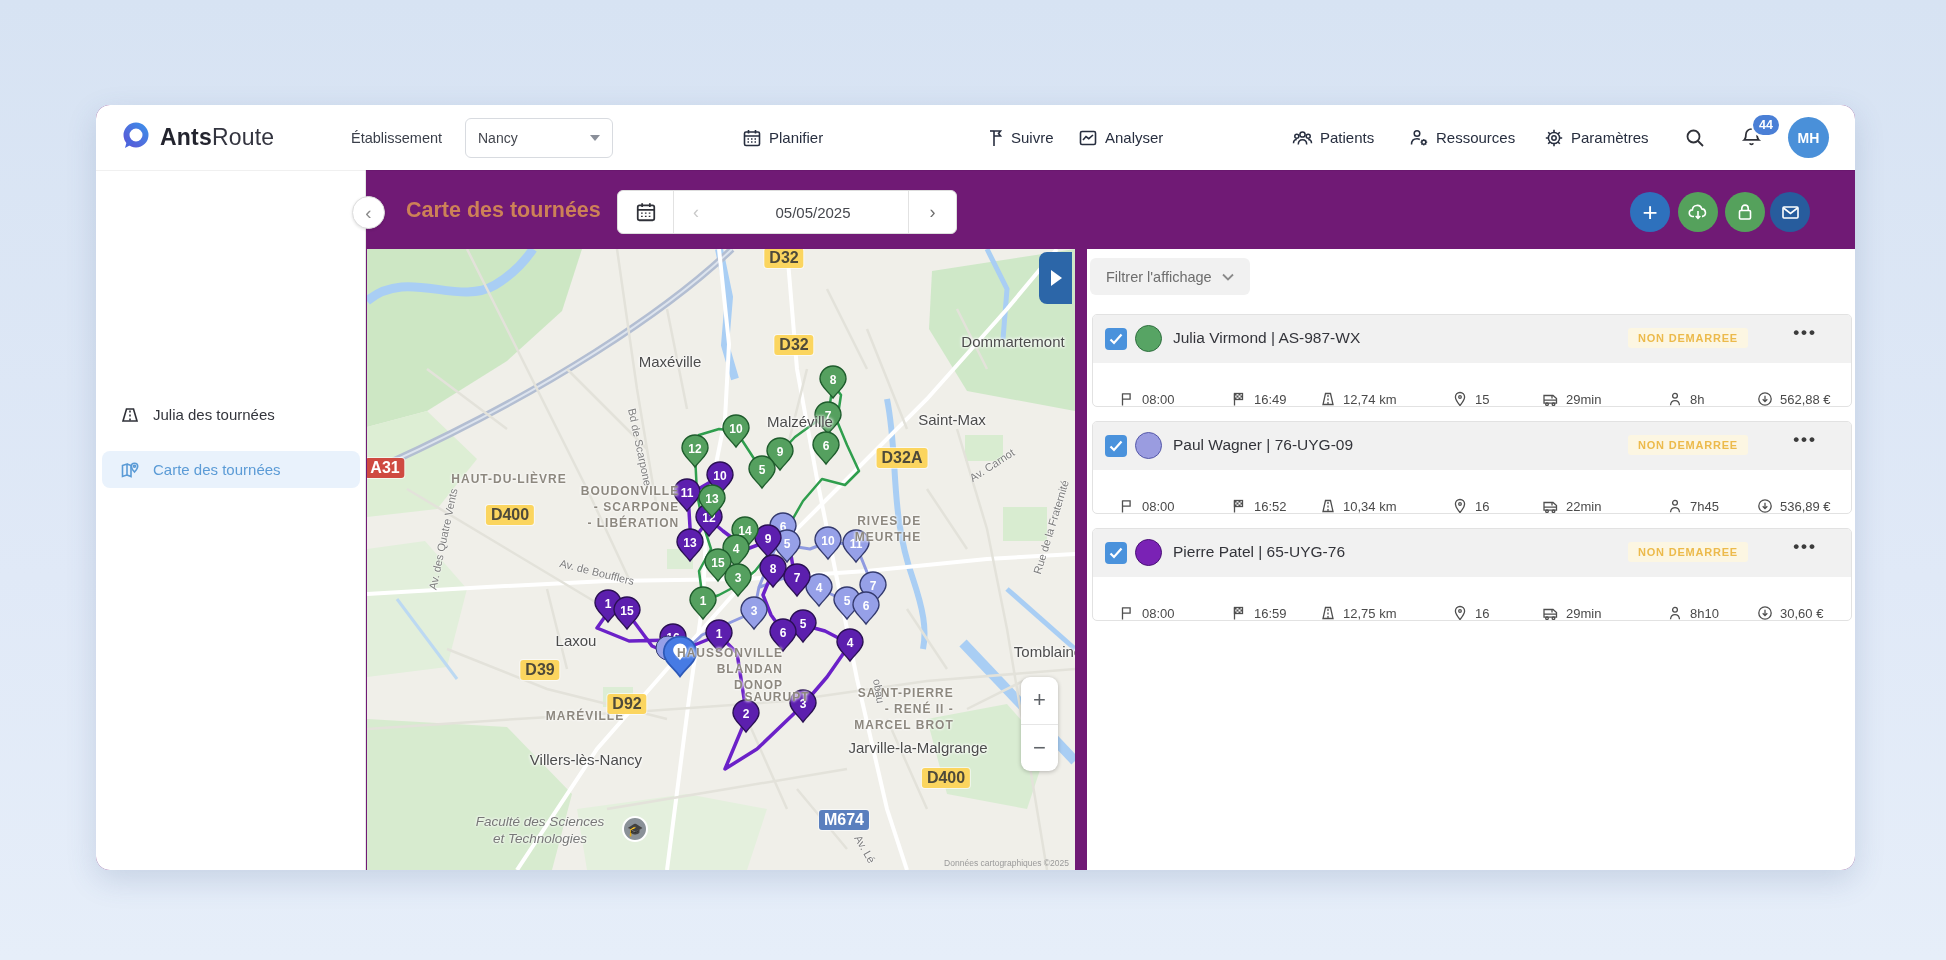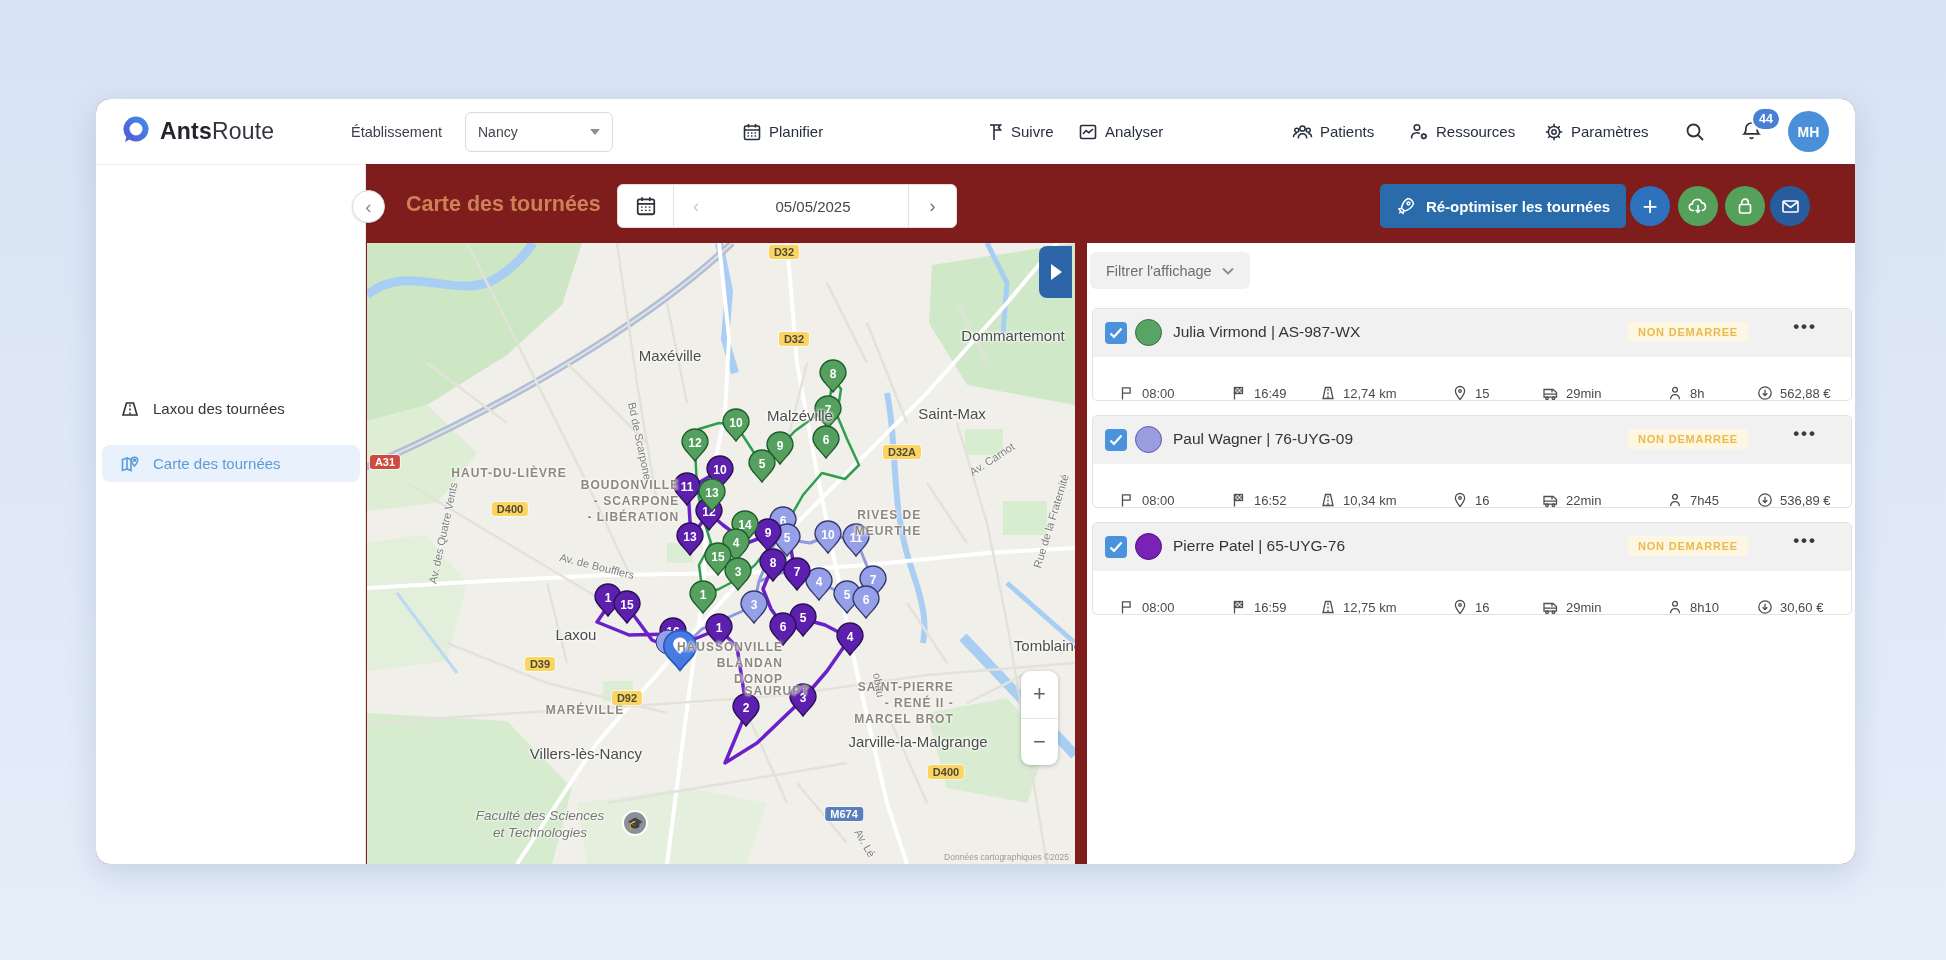--- a/index.html
+++ b/index.html
@@ -1,20 +1,20 @@
 <!DOCTYPE html>
 <html><head>
 <meta charset="utf-8">
 <style>
   * { margin:0; padding:0; box-sizing:border-box; }
   html,body { width:1946px; height:960px; font-family:"Liberation Sans", sans-serif; }
   body { background:linear-gradient(180deg,#d7e3f3 0%,#e0e9f7 60%,#e6eef9 100%); position:relative; overflow:hidden; }
 
-  .app-card { position:absolute; left:96px; top:99px; width:1759px; height:765px;
-    background:#7f1d1d; border-radius:14px; box-shadow:0 10px 30px rgba(60,90,140,.18); }
+  .app-card { position:absolute; left:96px; top:105px; width:1759px; height:765px;
+    background:#701a75; border-radius:14px; box-shadow:0 10px 30px rgba(60,90,140,.18); }
 
   
   .navbar { position:absolute; left:0; top:0; width:100%; height:65px; background:#fff;
     border-radius:14px 14px 0 0; box-shadow:0 1px 0 rgba(0,0,0,.06); z-index:30; }
   .navbar .abs { position:absolute; top:0; height:65px; display:flex; align-items:center; }
   .logo { left:24px; gap:8px; }
   .logo-text { font-size:23px; color:#23242e; letter-spacing:.2px; }
   .logo-text b { font-weight:700; } .logo-text span.lt { font-weight:400; color:#33343f; }
   .estab-label { left:255px; font-size:14.5px; color:#3a3f4a; }
   .estab-select { left:369px; top:13px; height:40px; width:148px; border:1px solid #d8dbe0; border-radius:6px;
@@ -69,21 +69,21 @@
   
   .map { position:absolute; left:1px; top:79px; width:708px; height:621px; background:#f0efe9; overflow:hidden; }
   .map svg.base { position:absolute; left:0; top:0; }
   .town { position:absolute; transform:translate(-50%,-50%); color:#4c4c4c; font-size:15px; font-weight:500;
     white-space:nowrap; text-shadow:0 0 3px #fff,0 0 3px #fff,0 0 4px #fff; }
   .district { position:absolute; transform:translate(-50%,-50%); color:#8d887f; font-size:12px; font-weight:700;
     letter-spacing:1px; text-align:right; white-space:pre-line; line-height:1.35;
     text-shadow:0 0 3px #fff,0 0 3px #fff; }
   .street { position:absolute; color:#7c7c7c; font-size:11px; white-space:nowrap;
     text-shadow:0 0 2px #fff,0 0 2px #fff; }
-  .shield { position:absolute; transform:translate(-50%,-50%); font-size:11px; font-weight:700;
+  .shield { position:absolute; transform:translate(-50%,-50%); font-size:16px; font-weight:700;
     border-radius:3px; padding:1px 5px; box-shadow:0 0 0 1px rgba(255,255,255,.6); }
   .shield.yellow { background:#fbd55f; color:#4e4a3a; }
   .shield.red { background:#cf4a41; color:#fff; }
   .shield.blue { background:#5a7fbe; color:#fff; }
   .poi-label { position:absolute; transform:translate(-50%,-50%); color:#777; font-size:13.5px;
     text-align:center; white-space:pre-line; line-height:1.25; text-shadow:0 0 3px #fff,0 0 3px #fff; }
   .poi-icon { position:absolute; width:26px; height:26px; border-radius:50%; background:#8a9198;
     border:2px solid #fff; display:flex; align-items:center; justify-content:center; color:#fff; font-size:13px; }
   .panel-toggle { position:absolute; right:3px; top:3px; width:33px; height:52px; background:#2c66a8;
     border-radius:8px 0 0 8px; display:flex; align-items:center; justify-content:center; cursor:pointer; z-index:8; }
@@ -207,21 +207,21 @@
     <div class="count-badge">44</div>
     <div class="avatar">MH</div>
   </div>
 
   <div class="sidebar">
     <div class="side-item" style="top:226px;">
       <svg width="20" height="20" viewBox="0 0 20 20" fill="none" stroke-width="1.6">
         <path d="M6.5 4h7L17 16H3z"></path>
           <path d="M10 5.5v2M10 9.5v2M10 13.5v2" stroke-dasharray="2 2"></path>
       </svg>
-      <span>Laxou des tournées</span>
+      <span>Julia des tournées</span>
     </div>
     <div class="side-item active" style="top:281px;">
       <svg width="20" height="20" viewBox="0 0 20 20" fill="none" stroke-width="1.6">
         <path d="M2.5 5.5 7 4v11l-4.5 1.5zM7 4l4 1.5V16.5L7 15"></path>
         <path d="M14.5 3.2c-1.8 0-3.2 1.4-3.2 3.1 0 2.3 3.2 5.7 3.2 5.7s3.2-3.4 3.2-5.7c0-1.7-1.4-3.1-3.2-3.1Z"></path>
         <circle cx="14.5" cy="6.3" r="1"></circle>
       </svg>
       <span>Carte des tournées</span>
     </div>
   </div>
@@ -234,28 +234,20 @@
         <div class="date-cal">
           <svg width="22" height="22" viewBox="0 0 20 20" fill="none" stroke="#2f3138" stroke-width="1.6">
             <rect x="2.5" y="4" width="15" height="13.5" rx="1.5"></rect>
               <path d="M2.5 8h15M6.5 2v3.5M13.5 2v3.5"></path>
             <path d="M5.5 11h1.5M9 11h1.5M12.5 11h1.5M5.5 14h1.5M9 14h1.5M12.5 14h1.5" stroke-width="1.3"></path>
           </svg>
         </div>
         <div class="date-prev">‹</div>
         <div class="date-val">05/05/2025</div>
         <div class="date-next">›</div>
-      </div>
-      <div class="optimize-btn">
-        <svg width="20" height="20" viewBox="0 0 20 20" fill="none" stroke="#fff" stroke-width="1.5">
-          <path d="M12 2.5c3 .6 4.9 2.5 5.5 5.5-2.2 4.2-5.4 6.4-9.2 6.9l-2.7-2.7C6.1 8.4 7.8 4.7 12 2.5Z"></path>
-          <circle cx="12.5" cy="7.5" r="1.4"></circle>
-            <path d="M5.6 12.2 3 13l1.7 2.3L7 17.4l.8-2.6M3.2 17.2l1.4-1.4"></path>
-        </svg>
-        <span>Ré-optimiser les tournées</span>
       </div>
       <div class="circ plus">+</div>
       <div class="circ cloud">
         <svg width="22" height="22" viewBox="0 0 22 22" fill="none" stroke="#fff" stroke-width="1.6">
           <path d="M7 15.5H5.8a3.3 3.3 0 0 1-.4-6.6 4.8 4.8 0 0 1 9.4-1 3.8 3.8 0 0 1 .7 7.5H15"></path>
           <path d="M11 10v7M8.7 15l2.3 2.3L13.3 15"></path>
         </svg>
       </div>
       <div class="circ lock">
         <svg width="20" height="20" viewBox="0 0 20 20" fill="none" stroke="#fff" stroke-width="1.6">

